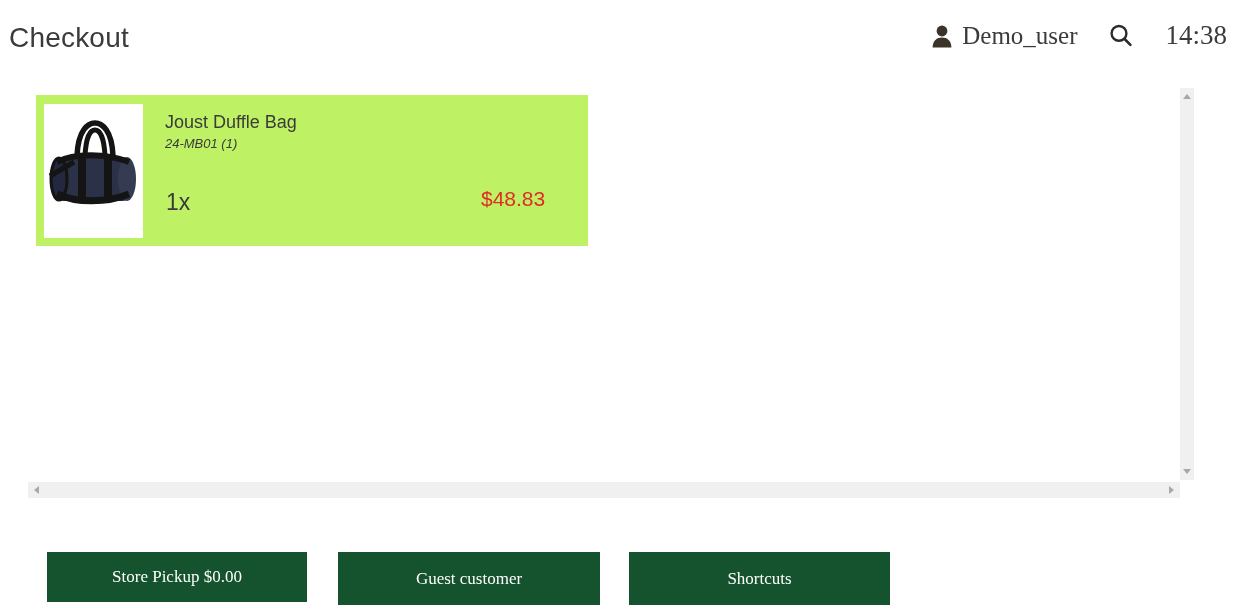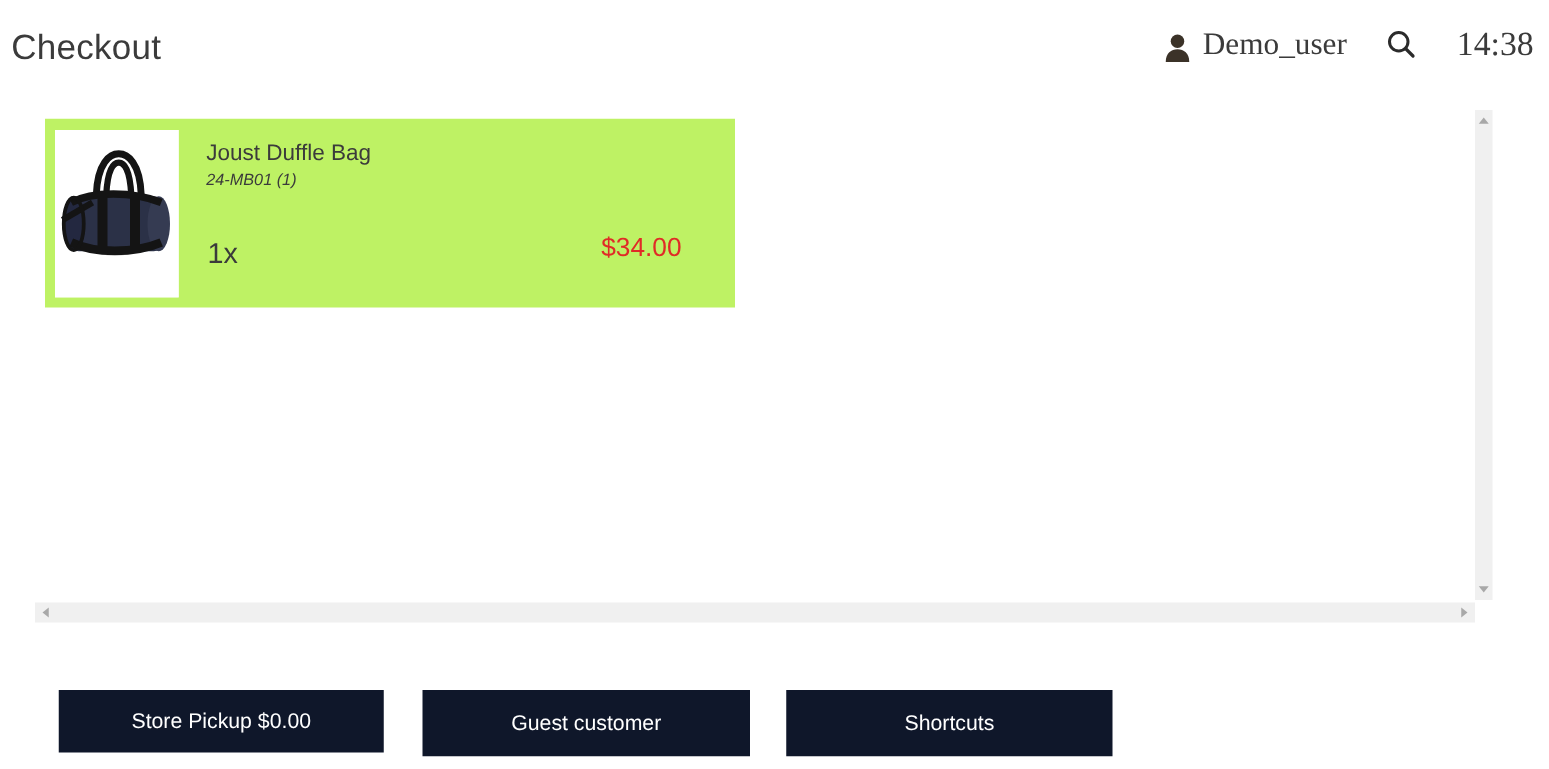--- a/index.html
+++ b/index.html
@@ -40,21 +40,21 @@
     right: 12px;
     top: 20px;
     display: flex;
     align-items: center;
     gap: 0px;
     font-family: "Liberation Serif", serif;
   }
 
   .hdr-group {
     display: flex;
-    align-items: flex-end;
+    align-items: center;
     gap: 9px;
   }
 
   .hdr-user { margin-right: 30px; }
   .hdr-store { margin-right: 28px; }
   .hdr-search { margin-right: 30px; }
 
   .hdr-label {
     font-size: 25px;
     color: #3b3b3b;
@@ -187,24 +187,24 @@
   #footer {
     position: absolute;
     left: 0;
     top: 548px;
     width: 1239px;
     height: 67px;
   }
 
   .action-btn {
     position: absolute;
-    background: #0f172a;
+    background: #14532d;
     color: #ffffff;
     border: none;
-    font-family: Liberation Sans, sans-serif;
+    font-family: Liberation Serif, serif;
     font-size: 17px;
     text-align: center;
     cursor: pointer;
     display: flex;
     align-items: center;
     justify-content: center;
     padding: 0;
   }
 
   #btn-pickup   { left: 47px;  top: 4px;  width: 260px; height: 50px; }
@@ -266,21 +266,21 @@
         <rect x="34" y="53" width="8" height="44" fill="#141414"></rect>
         <rect x="60" y="53" width="8" height="44" fill="#141414"></rect>
         <path d="M6 72 L30 58" fill="none" stroke="#141414" stroke-width="5"></path>
         <ellipse cx="15" cy="75" rx="8" ry="21" fill="none" stroke="#141414" stroke-width="3"></ellipse>
       </svg>
     </div>
 
     <div class="product-name">Joust Duffle Bag</div>
     <div class="product-sku">24-MB01 (1)</div>
     <div class="product-qty">1x</div>
-    <div class="product-price">$34.00</div>
+    <div class="product-price">$48.83</div>
 
   </div>
 
   <div id="vscroll">
     <div class="sb-arrow arrow-up"></div>
     <div class="sb-arrow arrow-down"></div>
   </div>
 
   <div id="hscroll">
     <div class="sb-arrow arrow-left"></div>

